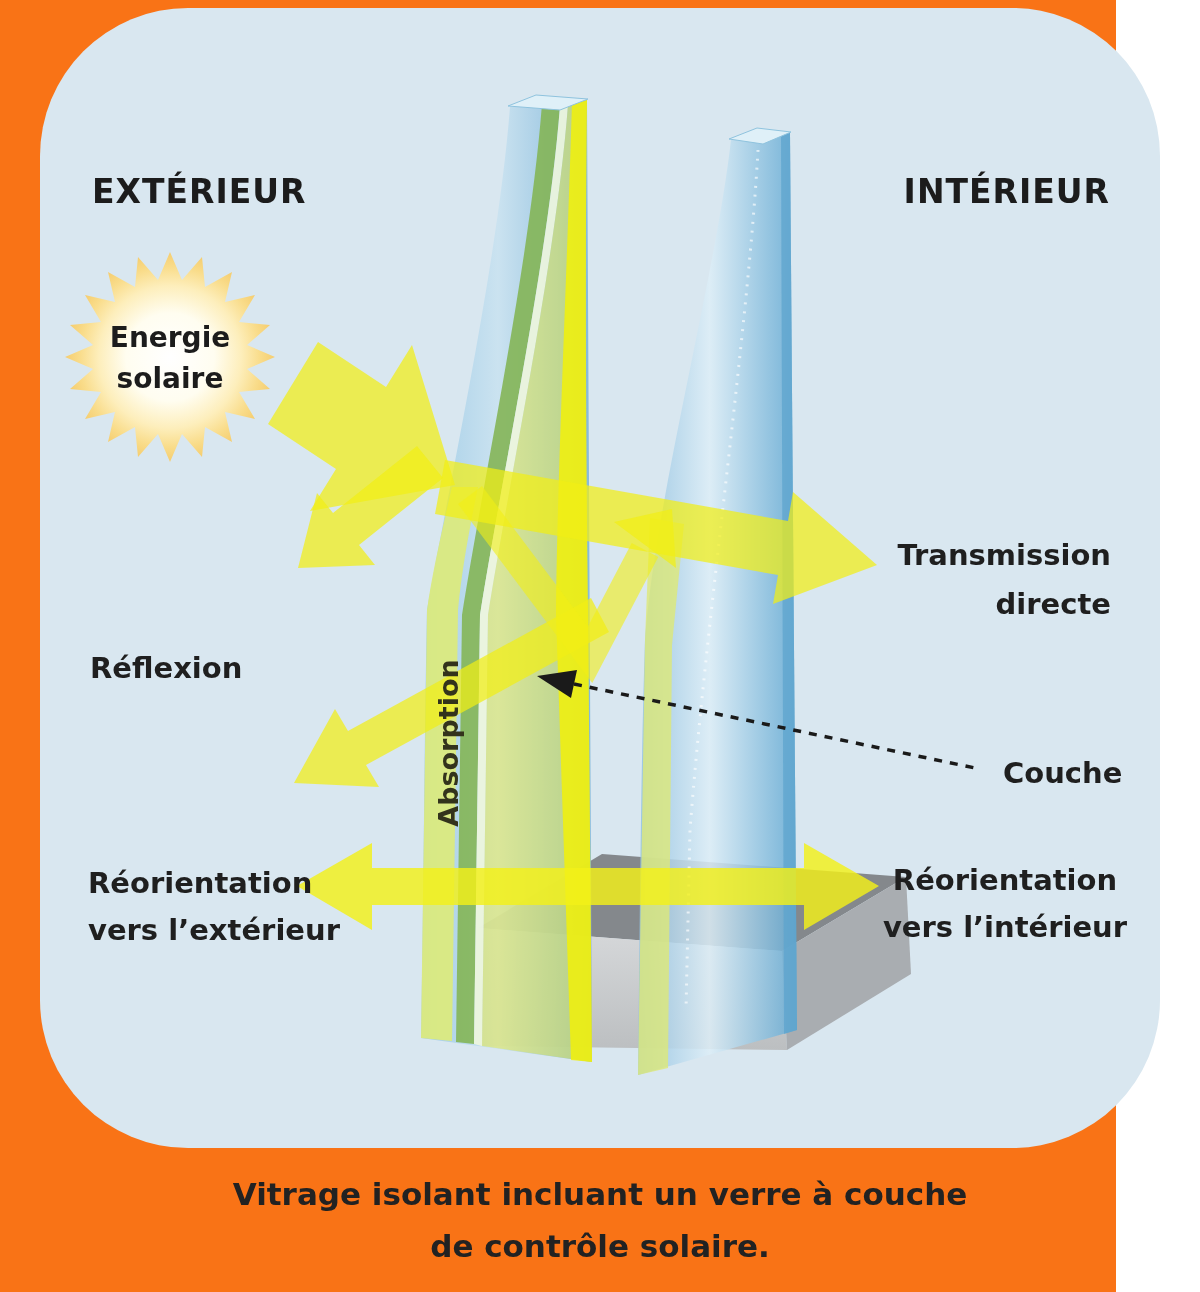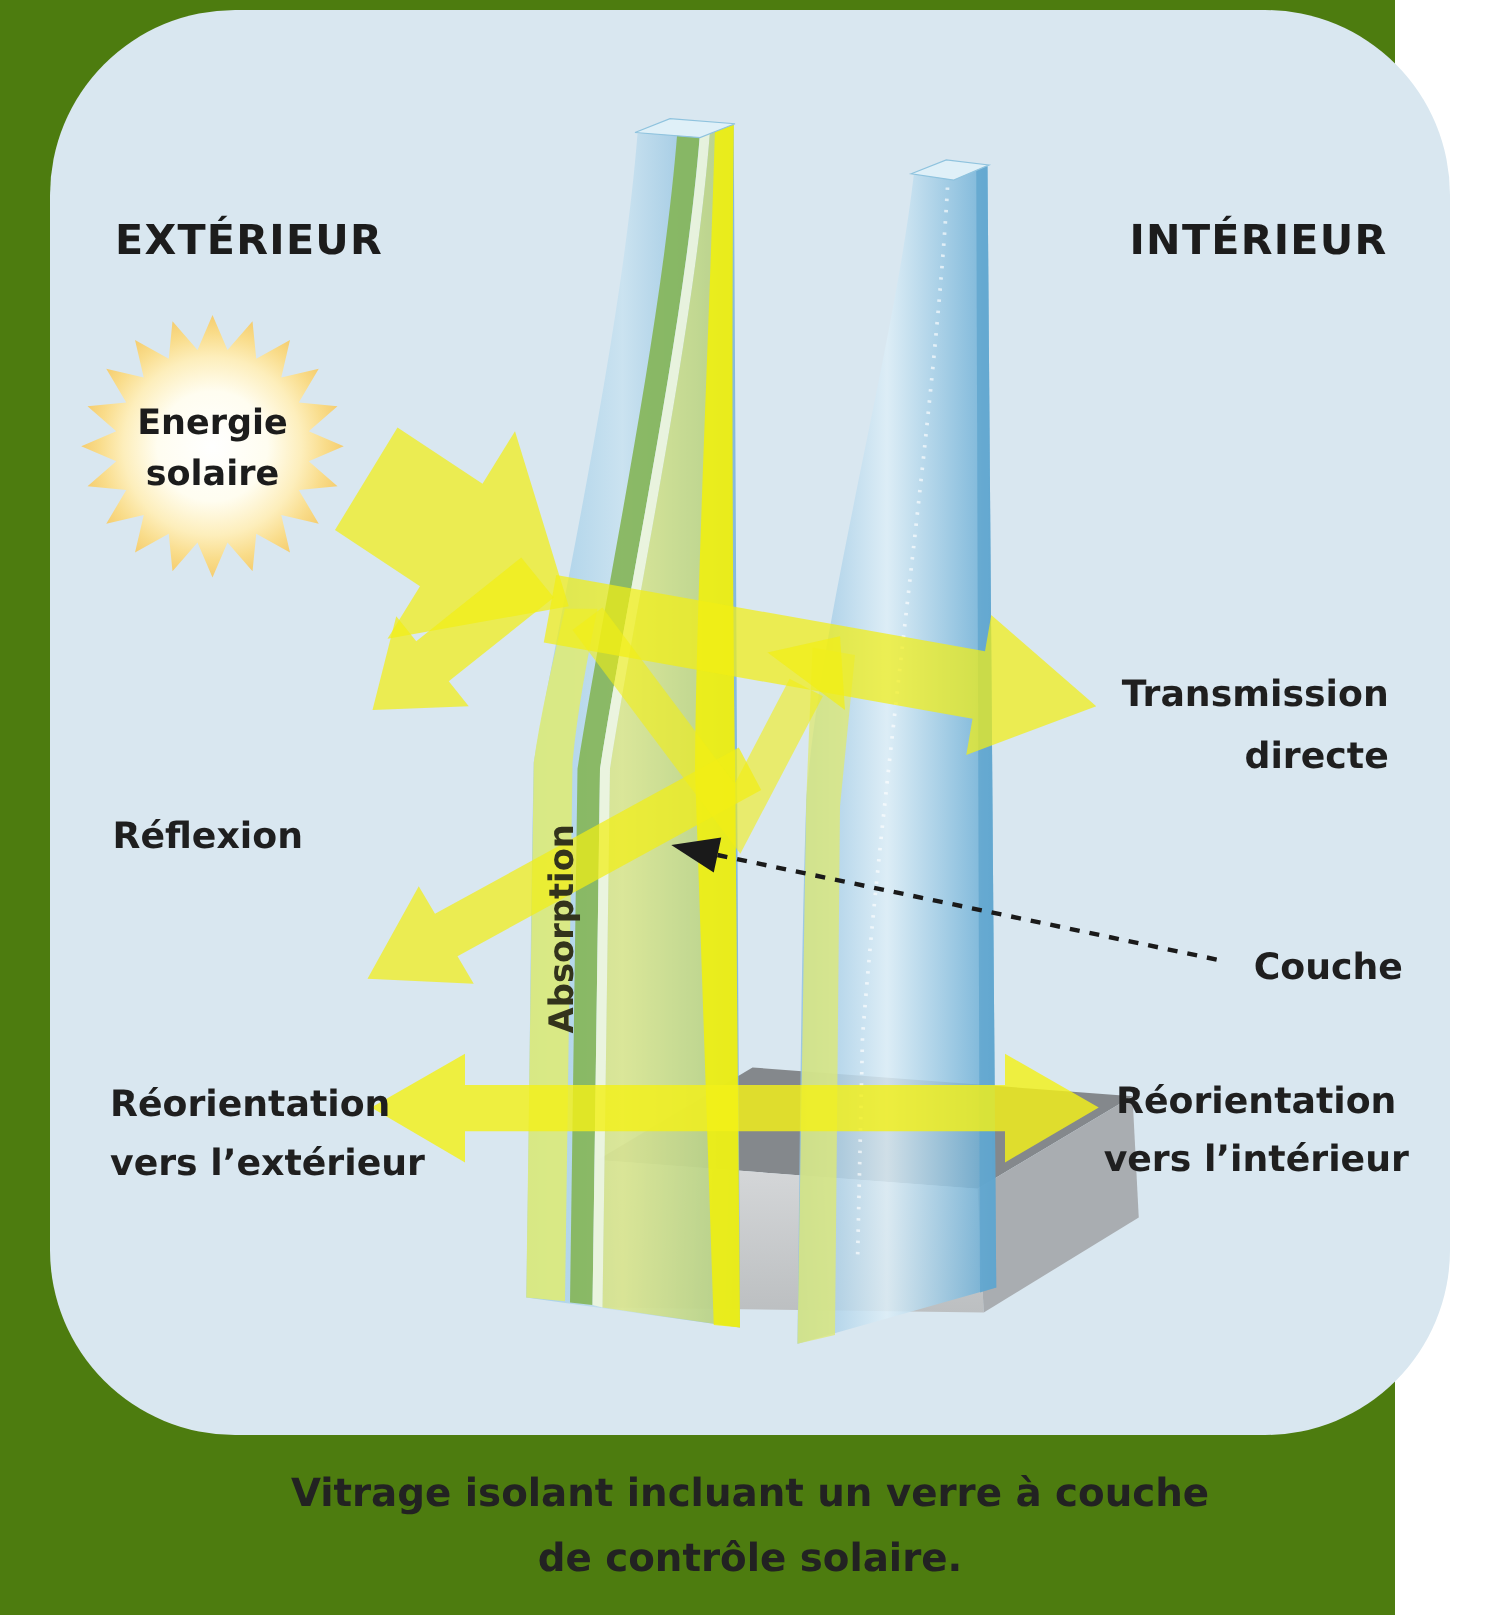--- a/index.html
+++ b/index.html
@@ -4,21 +4,21 @@
 <style>
   html, body {
     margin: 0;
     padding: 0;
     background: #ffffff;
   }
   .stage {
     position: relative;
     width: 1116px;
     height: 1292px;
-    background: #4d7c0f;
+    background: #f97316;
     font-family: "DejaVu Sans", sans-serif;
   }
   svg { display: block; }
 
   .zone-label {
     font-size: 33px;
     font-weight: bold;
     fill: #1c1c1c;
     letter-spacing: 1px;
   }

